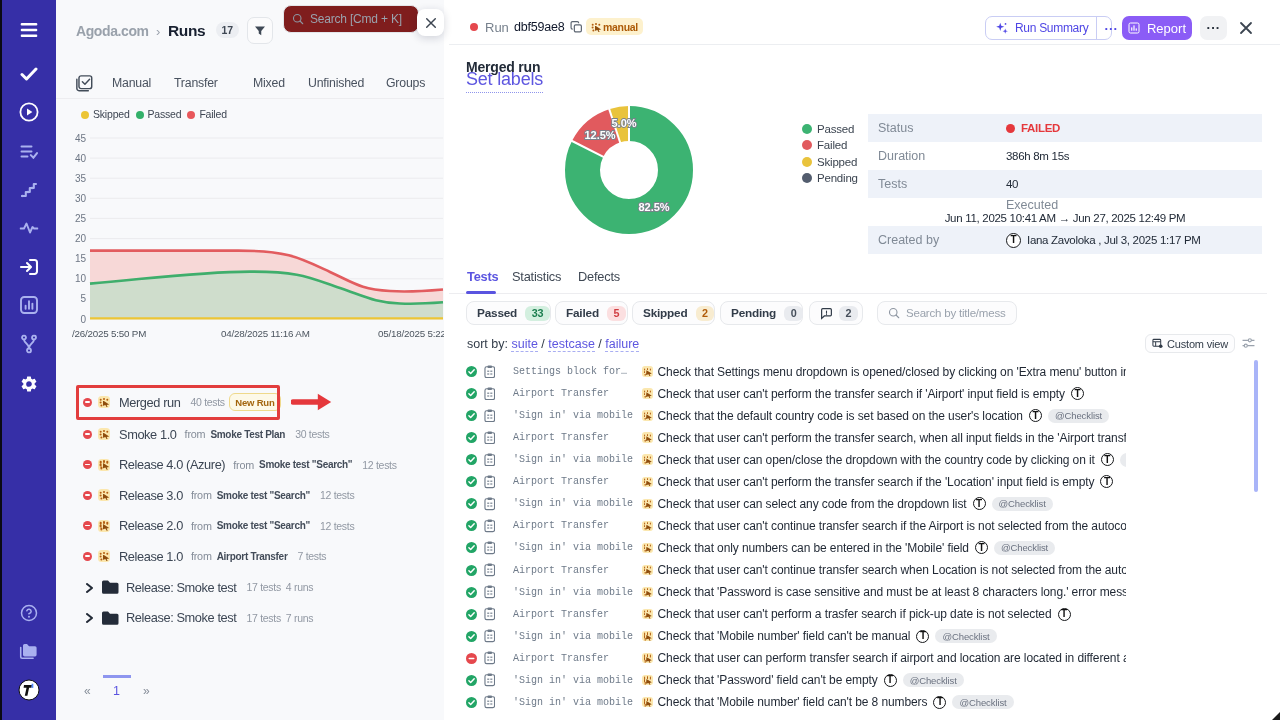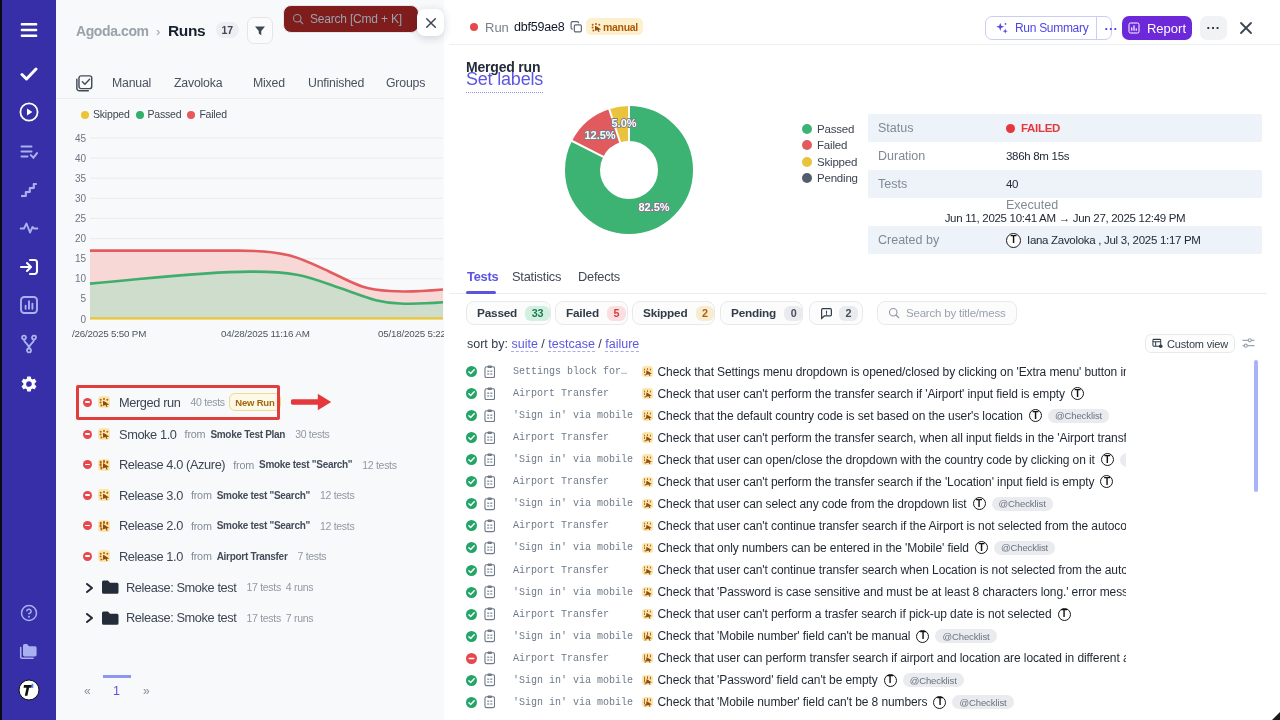--- a/index.html
+++ b/index.html
@@ -40,21 +40,21 @@
 .mic:after { content:""; position:absolute; left:4.6px; top:4.6px; width:6.6px; height:6.6px; background:#8f4d0d; clip-path:polygon(8% 0, 100% 58%, 62% 68%, 78% 100%, 62% 102%, 42% 68%, 0 82%); }
 
 
 .redrect { position:absolute; left:20px; top:385px; width:204px; height:35px; border:3px solid #e23d3d; border-radius:2px; z-index:5; }
 
 
 #rightpanel { position:absolute; left:449px; top:0; width:831px; height:720px; background:#fff; }
 #rtop { position:absolute; left:0; top:5px; width:831px; height:40px; border-bottom:1px solid #eceef1; }
 
 .btn-outline { position:absolute; display:flex; align-items:center; white-space:nowrap; border:1px solid #c9cdf4; border-radius:7px; color:#4f46e5; font-size:13px; font-weight:500; background:#fff; }
-.btn-primary { position:absolute; display:flex; align-items:center; justify-content:center; gap:7px; background:#6d28d9; border-radius:7px; color:#fff; font-size:13px; font-weight:500; }
+.btn-primary { position:absolute; display:flex; align-items:center; justify-content:center; gap:7px; background:#8b5cf6; border-radius:7px; color:#fff; font-size:13px; font-weight:500; }
 .btn-gray { position:absolute; display:flex; align-items:center; justify-content:center; background:#f1f2f4; border-radius:7px; }
 
 .manualpill { display:inline-flex; align-items:center; gap:2px; background:#fdf1cd; border-radius:5px; padding:2.5px 5px 2.5px 4px; color:#ad5b08; font-size:10.5px; font-weight:700; letter-spacing:-0.3px; }
 
 .stable-row { position:absolute; left:419px; width:394px; height:28px; display:flex; align-items:center; }
 .stable-label { width:138px; padding-left:10px; color:#808a96; font-size:12.5px; flex:none; }
 .stable-val { color:#222b38; font-size:11.5px; font-weight:500; white-space:nowrap; letter-spacing:-0.3px; }
 
 .rtab { position:absolute; top:0; font-size:12.8px; letter-spacing:-0.2px; color:#3f4854; font-weight:500; }
 .chip { position:absolute; top:301px; height:24px; background:#fcfcfd; border:1px solid #e7e9ec; border-radius:8px; display:flex; align-items:center; gap:8px; padding:0 10px; font-size:11.8px; letter-spacing:-0.2px; font-weight:600; color:#323c49; }
@@ -103,21 +103,21 @@
         <span>Search [Cmd + K]</span>
       </div>
 
     <svg class="abs" style="left:20px; top:75px;" width="17" height="17" viewBox="0 0 20 20">
         <rect x="3.5" y="1" width="15" height="15" rx="2.5" fill="none" stroke="#424c59" stroke-width="1.7"></rect>
         <path d="M7.5 8 l3 3 l5.5 -6" fill="none" stroke="#424c59" stroke-width="1.7" stroke-linecap="round" stroke-linejoin="round"></path>
         <path d="M1 5 v11 a2.5 2.5 0 0 0 2.5 2.5 h11" fill="none" stroke="#424c59" stroke-width="1.7" stroke-linecap="round"></path>
       </svg>
     <div style="position:absolute; left:0; top:68px; width:392px; height:31px; border-bottom:1px solid #ededf0;"></div>
     <span class="ltab abs" style="left:56px; top:76px;">Manual</span>
-    <span class="ltab abs" style="left:118px; top:76px;">Zavoloka</span>
+    <span class="ltab abs" style="left:118px; top:76px;">Transfer</span>
     <span class="ltab abs" style="left:197px; top:76px;">Mixed</span>
     <span class="ltab abs" style="left:252px; top:76px;">Unfinished</span>
     <span class="ltab abs" style="left:330px; top:76px;">Groups</span>
 
     <div class="abs" style="left:25px; top:108px; font-size:10.5px; letter-spacing:-0.2px; color:#3e4653;">
       <span class="legend-dot" style="background:#ecc535;"></span>Skipped<span class="legend-dot" style="background:#33b06a; margin-left:6px;"></span>Passed<span class="legend-dot" style="background:#e8575b; margin-left:6px;"></span>Failed
     </div>
     <svg class="abs" style="left:0; top:105px;" width="392" height="240" viewBox="0 0 392 240">
 
       <g stroke="#ebebee" stroke-width="1">

